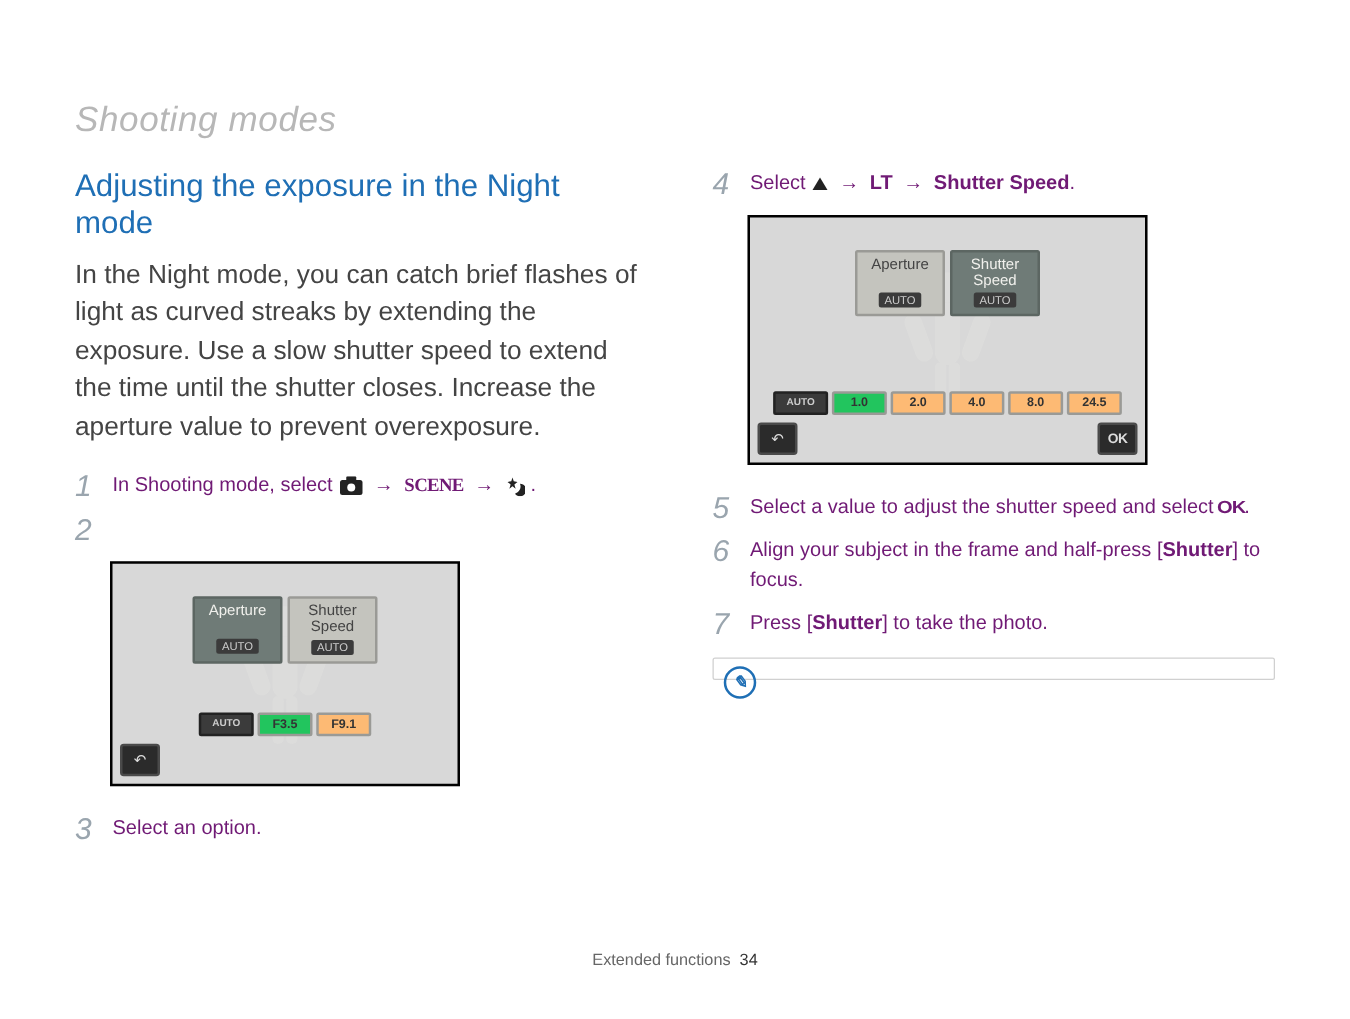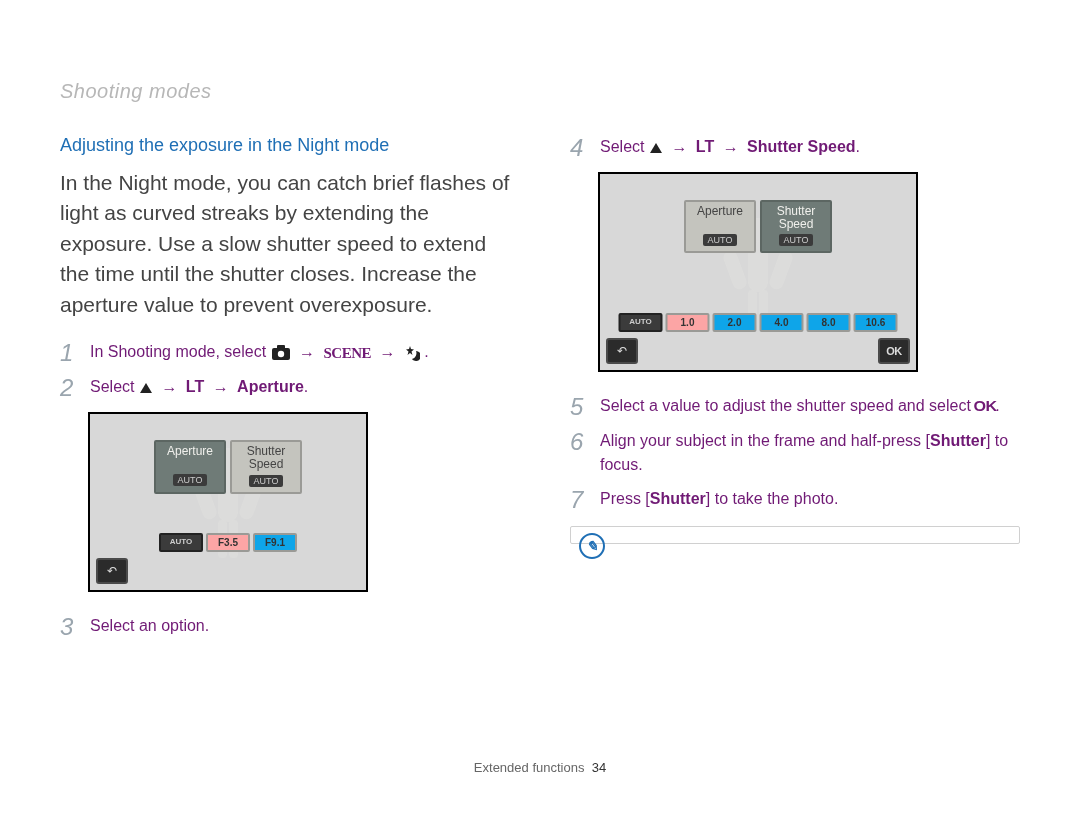--- a/index.html
+++ b/index.html
@@ -15,41 +15,41 @@
     position: relative;
     width: 1080px;
     height: 815px;
     box-sizing: border-box;
     padding: 60px 60px 40px 60px;
   }
   .breadcrumb {
     position: absolute;
     top: 80px;
     left: 60px;
-    font-size: 20px;
+    font-size: 28px;
     font-style: italic;
     color: #b7b7b7;
     letter-spacing: 0.5px;
   }
   .columns {
     position: absolute;
     top: 135px;
     left: 60px;
     right: 60px;
     display: flex;
     gap: 60px;
   }
   .col {
     flex: 1;
     min-width: 0;
   }
   h2.subsection {
     color: #1f6fb5;
     font-weight: 400;
-    font-size: 18px;
+    font-size: 25px;
     margin: 0 0 12px 0;
   }
   p.intro {
     font-size: 21px;
     line-height: 1.45;
     color: #444;
     margin: 0 0 20px 0;
   }
   .step {
     display: flex;
@@ -149,32 +149,32 @@
     display: flex;
     gap: 3px;
   }
   .val {
     min-width: 30px;
     padding: 2px 5px;
     font-size: 10px;
     font-weight: 700;
     text-align: center;
     border: 2px solid #9a9a96;
-    background:#0ea5e9;
+    background:#fdba74;
     color:#333;
     border-radius:2px;
   }
   .val.auto {
     font-size:8px;
     background:#3b3b3b;
     color:#ccc;
     border-color:#222;
   }
   .val.selected {
-    background: #fca5a5;
+    background: #22c55e;
   }
   .corner-btn {
     position:absolute;
     bottom:6px;
     width:28px;
     height:22px;
     background:#2b2b2b;
     border:2px solid #4a4a4a;
     color:#ddd;
     font-size:12px;
@@ -256,32 +256,20 @@
                   <path d="M6 1l1 3 3 .5-2.5 2L8.5 10 6 8 3.5 10l1-3.5L2 4.5 5 4z" fill="#222"></path>
                   <path d="M12 6a5 5 0 1 1-4 8 6 6 0 0 0 4-8z" fill="#222"></path>
                 </svg>
             </span>
             <span>.</span>
           </div>
         </div>
 
         <div class="step">
           <div class="step-num">2</div>
-          <div class="step-body">
-            <span>Select </span>
-            <span class="icon">
-              <svg width="14" height="12" viewBox="0 0 14 12">
-                  <path d="M7 1 L13 11 L1 11 Z" fill="#222"></path>
-                </svg>
-            </span>
-            <span class="arrow">→</span>
-            <span style="font-weight:900;font-family:Arial;font-size:16px;letter-spacing:0px;">LT</span>
-            <span class="arrow">→</span>
-            <span class="b">Aperture</span><span>.</span>
-          </div>
         </div>
       </div>
 
       <div class="screenshot">
         <svg class="figure-person" viewBox="0 0 80 120">
             <circle cx="40" cy="18" r="12" fill="#e6e6e2"></circle>
             <rect x="30" y="30" width="20" height="50" rx="10" fill="#e6e6e2"></rect>
             <rect x="10" y="38" width="14" height="40" rx="7" fill="#e6e6e2" transform="rotate(-20 17 58)"></rect>
             <rect x="56" y="38" width="14" height="40" rx="7" fill="#e6e6e2" transform="rotate(20 63 58)"></rect>
             <rect x="30" y="78" width="9" height="38" rx="4" fill="#e6e6e2"></rect>
@@ -349,21 +337,21 @@
 Speed</span>
             <span class="tab-icon">AUTO</span>
           </div>
         </div>
         <div class="valuebar">
           <div class="val auto">AUTO</div>
           <div class="val selected">1.0</div>
           <div class="val">2.0</div>
           <div class="val">4.0</div>
           <div class="val">8.0</div>
-          <div class="val">10.6</div>
+          <div class="val">24.5</div>
         </div>
         <div class="corner-btn back">↶</div>
         <div class="corner-btn ok">OK</div>
       </div>
 
       <div class="step">
         <div class="step-num">5</div>
         <div class="step-body">
           <span>Select a value to adjust the shutter speed and select </span><span class="ok-glyph">OK</span><span>.</span>
         </div>

